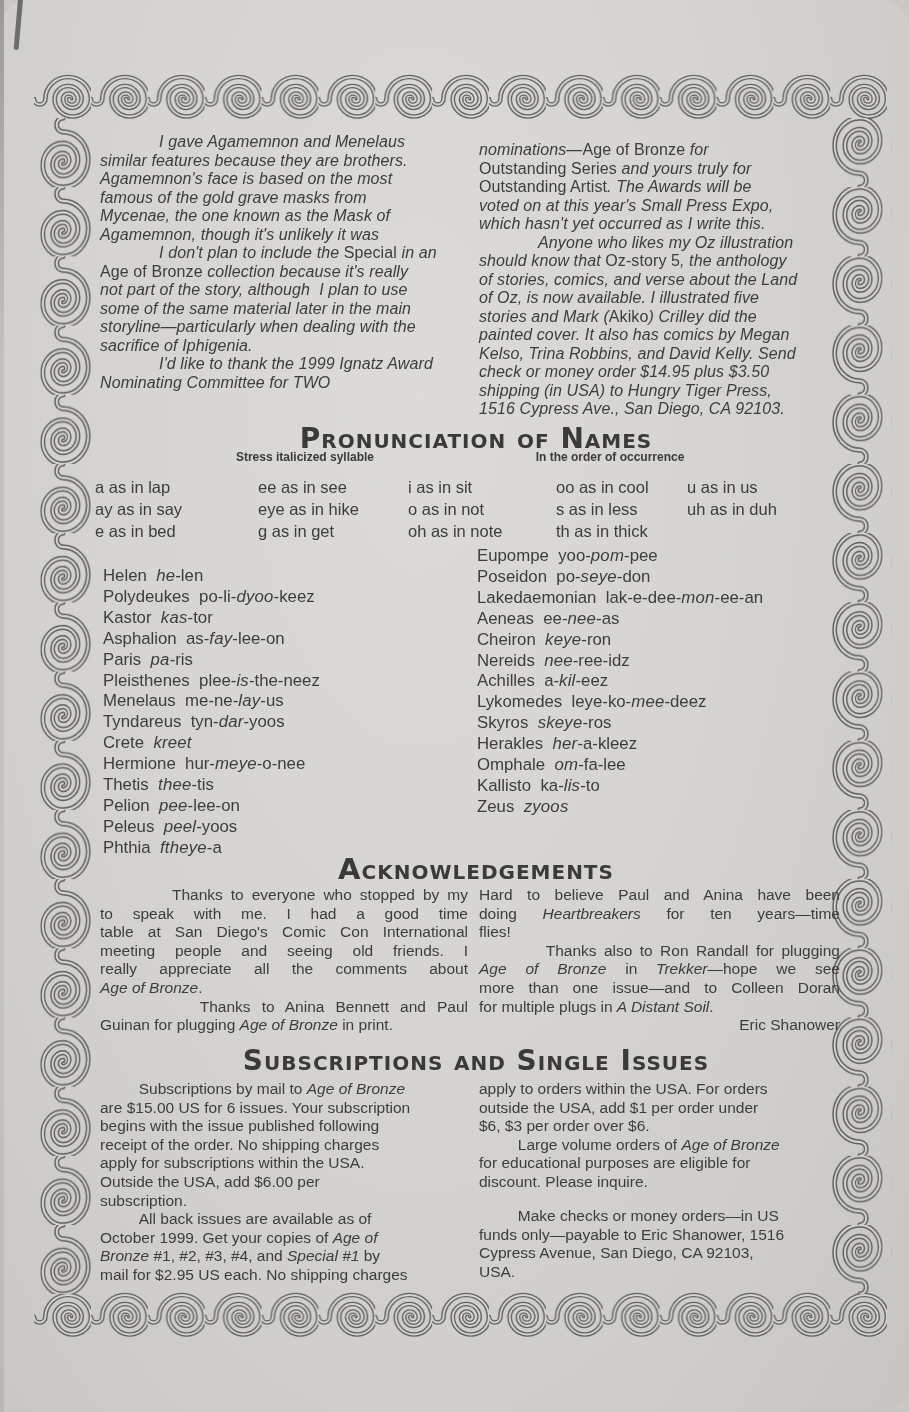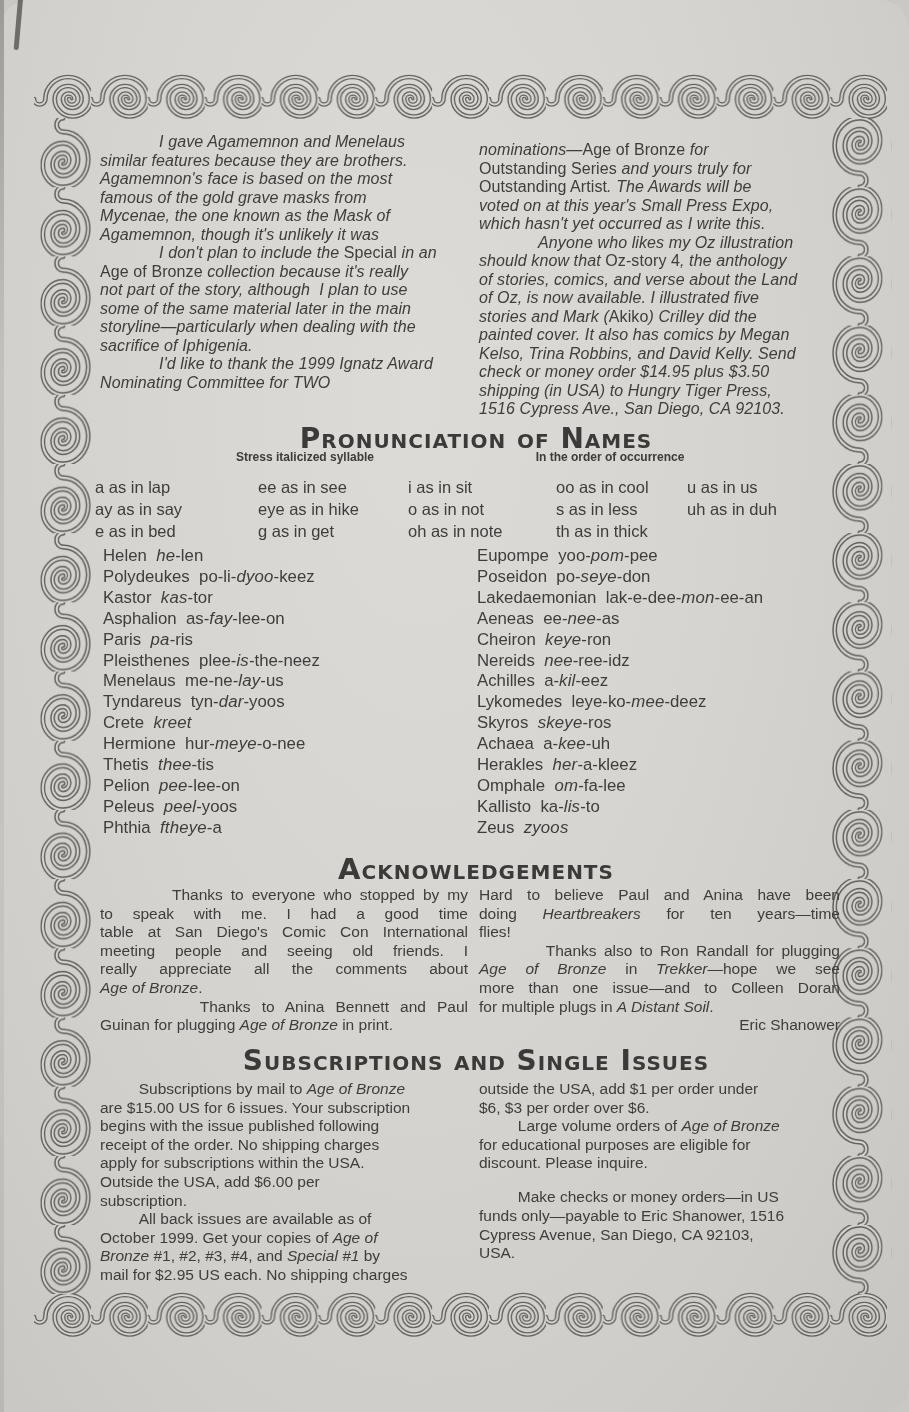--- a/index.html
+++ b/index.html
@@ -45,21 +45,21 @@
   
   .intro-col{font-size:16px;line-height:18.5px;font-style:italic;letter-spacing:.1px;}
   .italic-sect i{font-style:normal;}
   .ic1{left:100px;top:133px;width:374px;}
   .ic2{left:479px;top:133px;width:372px;margin-top:8px;}
   
   .keycol{position:absolute;top:477px;font-size:16.5px;line-height:21.8px;}
   .k1{left:95px;} .k2{left:258px;} .k3{left:408px;} .k4{left:556px;} .k5{left:687px;}
   
   .names{position:absolute;top:546px;font-size:16.8px;line-height:20.9px;}
-  .n1{left:103px;} .n2{left:477px;}
+  .n1{left:103px;margin-top:20px;} .n2{left:477px;}
   .names i, .keycol i{letter-spacing:.2px;}
   
   .colsmall{font-size:15.5px;line-height:18.6px;}
   .ackc1{left:100px;top:886px;width:368px;}
   .ackc2{left:479px;top:886px;width:361px;}
   .sig{position:absolute;left:479px;top:1016px;width:361px;text-align:right;
        font-size:15.5px;line-height:18.6px;color:#3e3d3b;}
   .subc1{left:100px;top:1080px;width:374px;}
   .subc2{left:479px;top:1080px;width:368px;}
   i{font-style:italic;}
@@ -127,21 +127,21 @@
   <div class="col intro-col italic-sect ic2">
       <div class="para">
         <div class="line">nominations—<i>Age of Bronze</i> for</div>
         <div class="line"><i>Outstanding Series</i> and yours truly for</div>
         <div class="line"><i>Outstanding Artist</i>. The Awards will be</div>
         <div class="line">voted on at this year's Small Press Expo,</div>
         <div class="line last">which hasn't yet occurred as I write this.</div>
       </div>
       <div class="para">
         <div class="line">             Anyone who likes my Oz illustration</div>
-        <div class="line">should know that <i>Oz-story 4</i>, the anthology</div>
+        <div class="line">should know that <i>Oz-story 5</i>, the anthology</div>
         <div class="line">of stories, comics, and verse about the Land</div>
         <div class="line">of Oz, is now available. I illustrated five</div>
         <div class="line">stories and Mark (<i>Akiko</i>) Crilley did the</div>
         <div class="line">painted cover. It also has comics by Megan</div>
         <div class="line">Kelso, Trina Robbins, and David Kelly. Send</div>
         <div class="line">check or money order $14.95 plus $3.50</div>
         <div class="line">shipping (in USA) to Hungry Tiger Press,</div>
         <div class="line last">1516 Cypress Ave., San Diego, CA 92103.</div>
       </div>
     </div>
@@ -194,21 +194,20 @@
   <div class="names n2">
       <div class="line">Eupompe  yoo-<i>pom</i>-pee</div>
       <div class="line">Poseidon  po-<i>seye</i>-don</div>
       <div class="line">Lakedaemonian  lak-e-dee-<i>mon</i>-ee-an</div>
       <div class="line">Aeneas  ee-<i>nee</i>-as</div>
       <div class="line">Cheiron  <i>keye</i>-ron</div>
       <div class="line">Nereids  <i>nee</i>-ree-idz</div>
       <div class="line">Achilles  a-<i>kil</i>-eez</div>
       <div class="line">Lykomedes  leye-ko-<i>mee</i>-deez</div>
       <div class="line">Skyros  <i>skeye</i>-ros</div>
-      <div class="line">Achaea  a-<i>kee</i>-uh</div>
       <div class="line">Herakles  <i>her</i>-a-kleez</div>
       <div class="line">Omphale  <i>om</i>-fa-lee</div>
       <div class="line">Kallisto  ka-<i>lis</i>-to</div>
       <div class="line">Zeus  <i>zyoos</i></div>
     </div>
 
   <h2 class="hd hd-ack">Acknowledgements</h2>
   <div class="col colsmall justify ackc1">
       <div class="para">
         <div class="line">         Thanks to everyone who stopped by my</div>
@@ -251,20 +250,21 @@
       </div>
       <div class="para">
         <div class="line">         All back issues are available as of</div>
         <div class="line">October 1999. Get your copies of <i>Age of</i></div>
         <div class="line"><i>Bronze</i> #1, #2, #3, #4, and <i>Special #1</i> by</div>
         <div class="line last">mail for $2.95 US each. No shipping charges</div>
       </div>
     </div>
   <div class="col colsmall subc2">
       <div class="para">
+        <div class="line">apply to orders within the USA. For orders</div>
         <div class="line">outside the USA, add $1 per order under</div>
         <div class="line last">$6, $3 per order over $6.</div>
       </div>
       <div class="para">
         <div class="line">         Large volume orders of <i>Age of Bronze</i></div>
         <div class="line">for educational purposes are eligible for</div>
         <div class="line last">discount. Please inquire.</div>
       </div>
       <div class="para">
         <div class="line last"></div>

